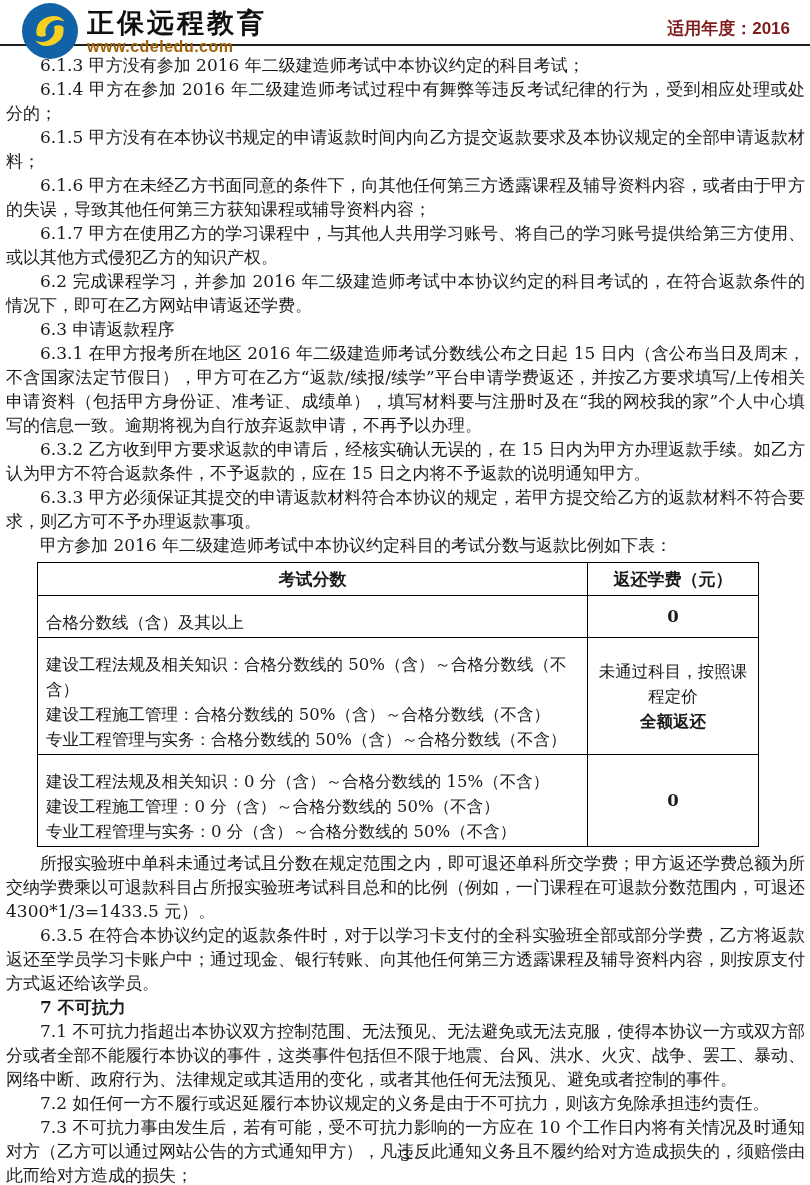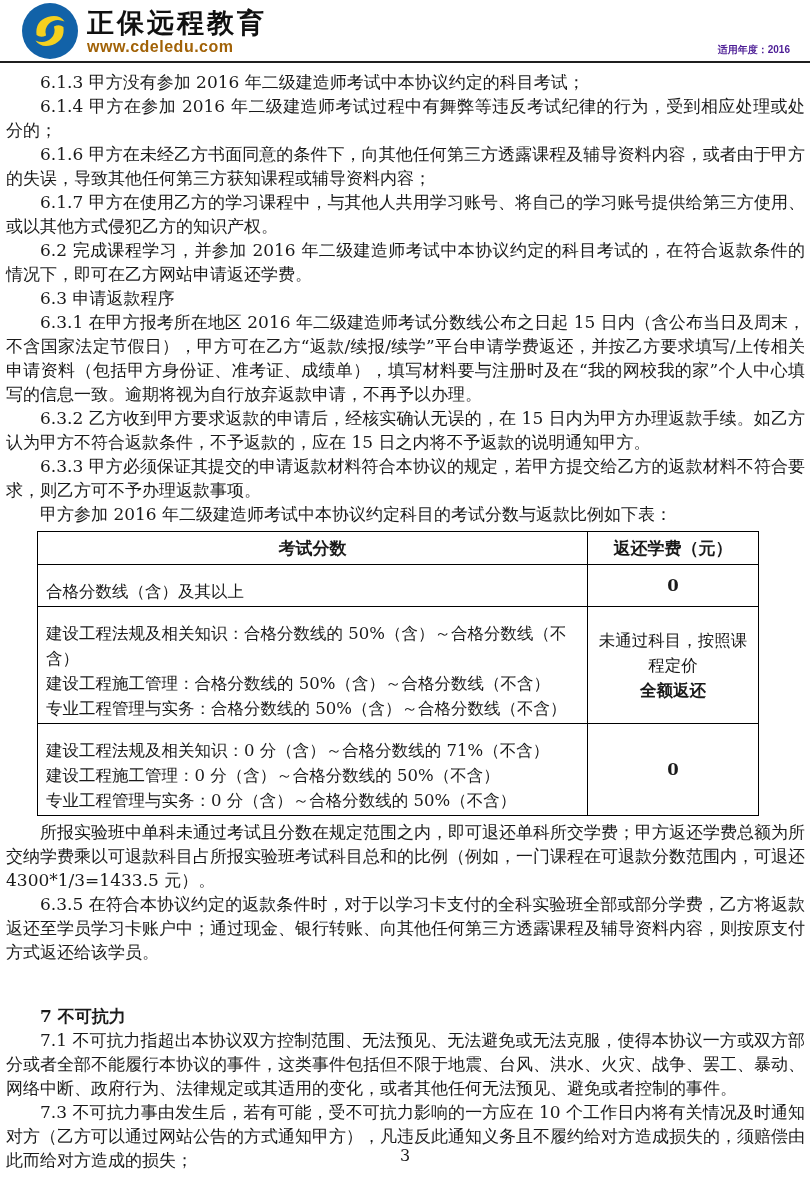--- a/index.html
+++ b/index.html
@@ -11,50 +11,49 @@
     margin: 0 auto;
     background: #ffffff;
     color: #1a1a1a;
     overflow: hidden;
     font-family: "DejaVu Serif", serif;
   }
 
   
   .header {
     position: relative;
-    height: 63px;
+    height: 46px;
     border-bottom: 2px solid #1f1f1f;
     font-family: "Liberation Sans", sans-serif;
   }
   .brand { position: absolute; left: 22px; top: 3px; display: flex; align-items: center; }
   .logo { width: 56px; height: 56px; display: block; }
   .brand-text { margin-left: 9px; padding-top: 2px; }
   .brand-name {
     font-size: 27px; font-weight: bold; letter-spacing: 3px;
     color: #111; line-height: 30px;
   }
   .brand-url {
     font-size: 16px; font-weight: bold; color: #a16207;
     letter-spacing: 0.5px; line-height: 18px;
   }
   .year {
     position: absolute; right: 20px; bottom: 4px;
-    font-size: 10px; font-weight: bold; color: #4c1d95;
+    font-size: 17px; font-weight: bold; color: #7f1d1d;
   }
 
   
   .doc-body { padding: 7px 5px 0 6px; font-size: 17px; line-height: 24px; }
   .doc-body p {
     text-align: justify;
     text-indent: 2em;
   }
   .section-heading {
     font-size: 17px;
     font-weight: bold;
-    margin-top: 40px;
     text-indent: 2em;
   }
 
   
   table.refund-table {
     border-collapse: collapse;
     margin: 5px 0 4px 31px;
     width: 721px;
     table-layout: fixed;
     font-size: 16.5px;
@@ -100,20 +99,21 @@
         <div class="brand-url">www.cdeledu.com</div>
       </div>
     </div>
     <div class="year">适用年度：2016</div>
   </div>
 
   <div class="doc-body">
 
     <p>6.1.3 甲方没有参加 2016 年二级建造师考试中本协议约定的科目考试；</p>
     <p>6.1.4 甲方在参加 2016 年二级建造师考试过程中有舞弊等违反考试纪律的行为，受到相应处理或处分的；</p>
+    <p>6.1.5 甲方没有在本协议书规定的申请返款时间内向乙方提交返款要求及本协议规定的全部申请返款材料；</p>
     <p>6.1.6 甲方在未经乙方书面同意的条件下，向其他任何第三方透露课程及辅导资料内容，或者由于甲方的失误，导致其他任何第三方获知课程或辅导资料内容；</p>
     <p>6.1.7 甲方在使用乙方的学习课程中，与其他人共用学习账号、将自己的学习账号提供给第三方使用、或以其他方式侵犯乙方的知识产权。</p>
     <p>6.2 完成课程学习，并参加 2016 年二级建造师考试中本协议约定的科目考试的，在符合返款条件的情况下，即可在乙方网站申请返还学费。</p>
     <p>6.3 申请返款程序</p>
     <p>6.3.1 在甲方报考所在地区 2016 年二级建造师考试分数线公布之日起 15 日内（含公布当日及周末，不含国家法定节假日），甲方可在乙方“返款/续报/续学”平台申请学费返还，并按乙方要求填写/上传相关申请资料（包括甲方身份证、准考证、成绩单），填写材料要与注册时及在“我的网校我的家”个人中心填写的信息一致。逾期将视为自行放弃返款申请，不再予以办理。</p>
     <p>6.3.2 乙方收到甲方要求返款的申请后，经核实确认无误的，在 15 日内为甲方办理返款手续。如乙方认为甲方不符合返款条件，不予返款的，应在 15 日之内将不予返款的说明通知甲方。</p>
     <p>6.3.3 甲方必须保证其提交的申请返款材料符合本协议的规定，若甲方提交给乙方的返款材料不符合要求，则乙方可不予办理返款事项。</p>
     <p>甲方参加 2016 年二级建造师考试中本协议约定科目的考试分数与返款比例如下表：</p>
 
     <table class="refund-table">
@@ -138,33 +138,34 @@
             <div>建设工程施工管理：合格分数线的 50%（含）～合格分数线（不含）</div>
             <div>专业工程管理与实务：合格分数线的 50%（含）～合格分数线（不含）</div>
           </td>
           <td class="refund-cell">
             <div>未通过科目，按照课程定价</div>
             <div class="bold">全额返还</div>
           </td>
         </tr>
         <tr>
           <td class="score-cell">
-            <div>建设工程法规及相关知识：0 分（含）～合格分数线的 71%（不含）</div>
+            <div>建设工程法规及相关知识：0 分（含）～合格分数线的 15%（不含）</div>
             <div>建设工程施工管理：0 分（含）～合格分数线的 50%（不含）</div>
             <div>专业工程管理与实务：0 分（含）～合格分数线的 50%（不含）</div>
           </td>
           <td class="refund-cell bold">0</td>
         </tr>
       </tbody>
     </table>
 
     <p>所报实验班中单科未通过考试且分数在规定范围之内，即可退还单科所交学费；甲方返还学费总额为所交纳学费乘以可退款科目占所报实验班考试科目总和的比例（例如，一门课程在可退款分数范围内，可退还4300*1/3=1433.5 元）。</p>
     <p>6.3.5 在符合本协议约定的返款条件时，对于以学习卡支付的全科实验班全部或部分学费，乙方将返款返还至学员学习卡账户中；通过现金、银行转账、向其他任何第三方透露课程及辅导资料内容，则按原支付方式返还给该学员。</p>
 
     <div class="section-heading">7 不可抗力</div>
     <p>7.1 不可抗力指超出本协议双方控制范围、无法预见、无法避免或无法克服，使得本协议一方或双方部分或者全部不能履行本协议的事件，这类事件包括但不限于地震、台风、洪水、火灾、战争、罢工、暴动、网络中断、政府行为、法律规定或其适用的变化，或者其他任何无法预见、避免或者控制的事件。</p>
+    <p>7.2 如任何一方不履行或迟延履行本协议规定的义务是由于不可抗力，则该方免除承担违约责任。</p>
     <p>7.3 不可抗力事由发生后，若有可能，受不可抗力影响的一方应在 10 个工作日内将有关情况及时通知对方（乙方可以通过网站公告的方式通知甲方），凡违反此通知义务且不履约给对方造成损失的，须赔偿由此而给对方造成的损失；</p>
 
   </div>
 
   <div class="page-number">3</div>
 
 </div>
 
 </body></html>

